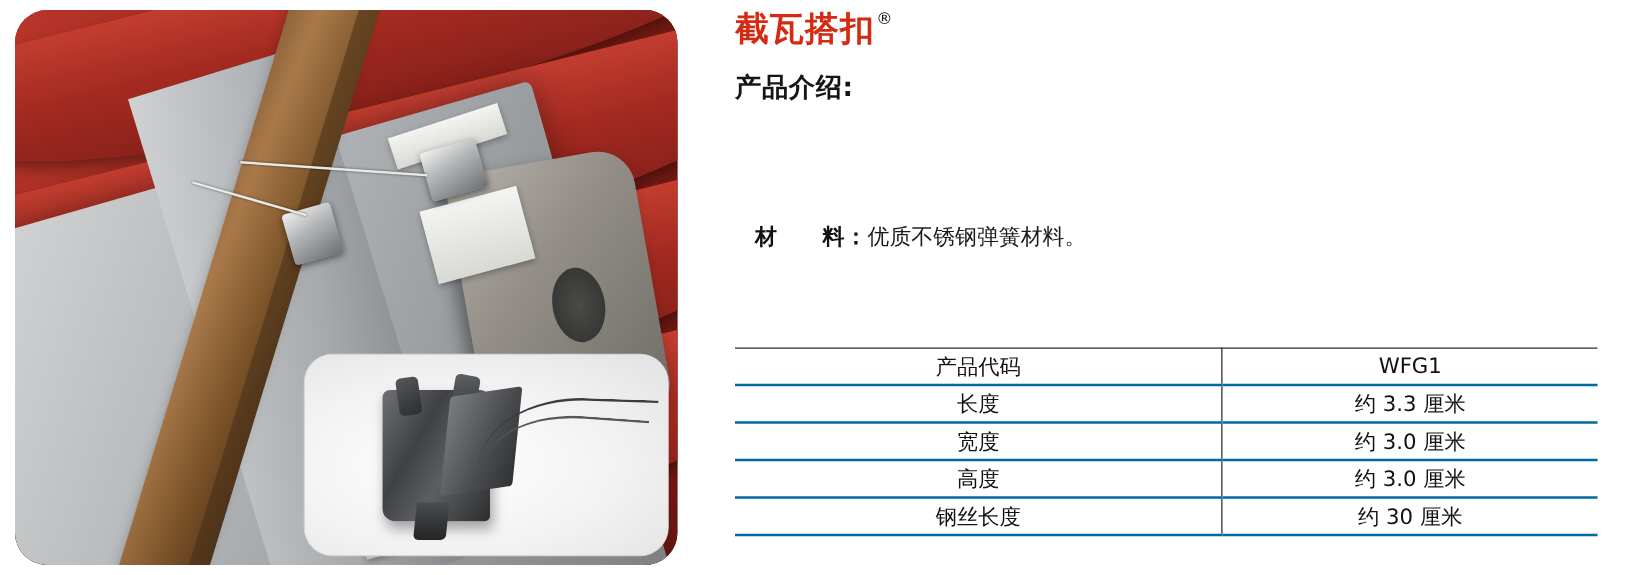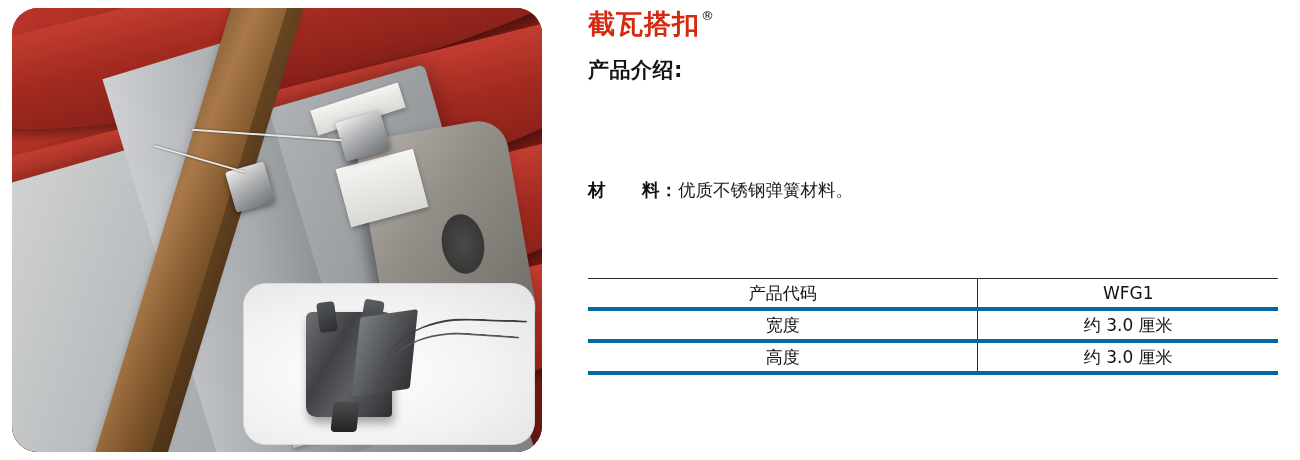--- a/index.html
+++ b/index.html
@@ -284,21 +284,21 @@
     width: 690px;
     font-family: "DejaVu Sans", "Liberation Sans", sans-serif;
     font-size: 17.5px;
     line-height: 31px;
     color: #1a1a1a;
     text-indent: 2em;
     text-align: justify;
   }
   .spec-line {
     position: absolute;
-    left: 0;
+    left: 16px;
     font-family: "DejaVu Sans", "Liberation Sans", sans-serif;
     font-size: 17.5px;
     line-height: 28px;
     color: #1a1a1a;
     white-space: nowrap;
   }
   .spec-line .lbl {
     font-weight: bold;
     color: #111;
   }
@@ -317,21 +317,21 @@
     width: 690px;
     border-collapse: collapse;
     font-family: "DejaVu Sans", "Liberation Sans", sans-serif;
     font-size: 17px;
     color: #111;
   }
   .spec-table td {
     height: 28px;
     padding: 0;
     text-align: center;
-    border-bottom: 4px solid #0369a1;
+    border-bottom: 2px solid #0369a1;
   }
   .spec-table tr:first-child td {
     border-top: 1px solid #2b2b2b;
   }
   .spec-table td.col-label {
     width: 390px;
     border-right: 1px solid #2b2b2b;
   }
   .spec-table td.col-value {
     width: 300px;
@@ -390,24 +390,32 @@
     </div>
 
 
     <table class="spec-table">
       <tbody>
         <tr>
           <td class="col-label">产品代码</td>
           <td class="col-value">WFG1</td>
         </tr>
         <tr>
+          <td class="col-label">长度</td>
+          <td class="col-value">约 3.3 厘米</td>
+        </tr>
+        <tr>
           <td class="col-label">宽度</td>
           <td class="col-value">约 3.0 厘米</td>
         </tr>
         <tr>
           <td class="col-label">高度</td>
           <td class="col-value">约 3.0 厘米</td>
         </tr>
+        <tr>
+          <td class="col-label">钢丝长度</td>
+          <td class="col-value">约 30 厘米</td>
+        </tr>
       </tbody>
     </table>
 
   </div>
 </div>
 
 </body></html>

